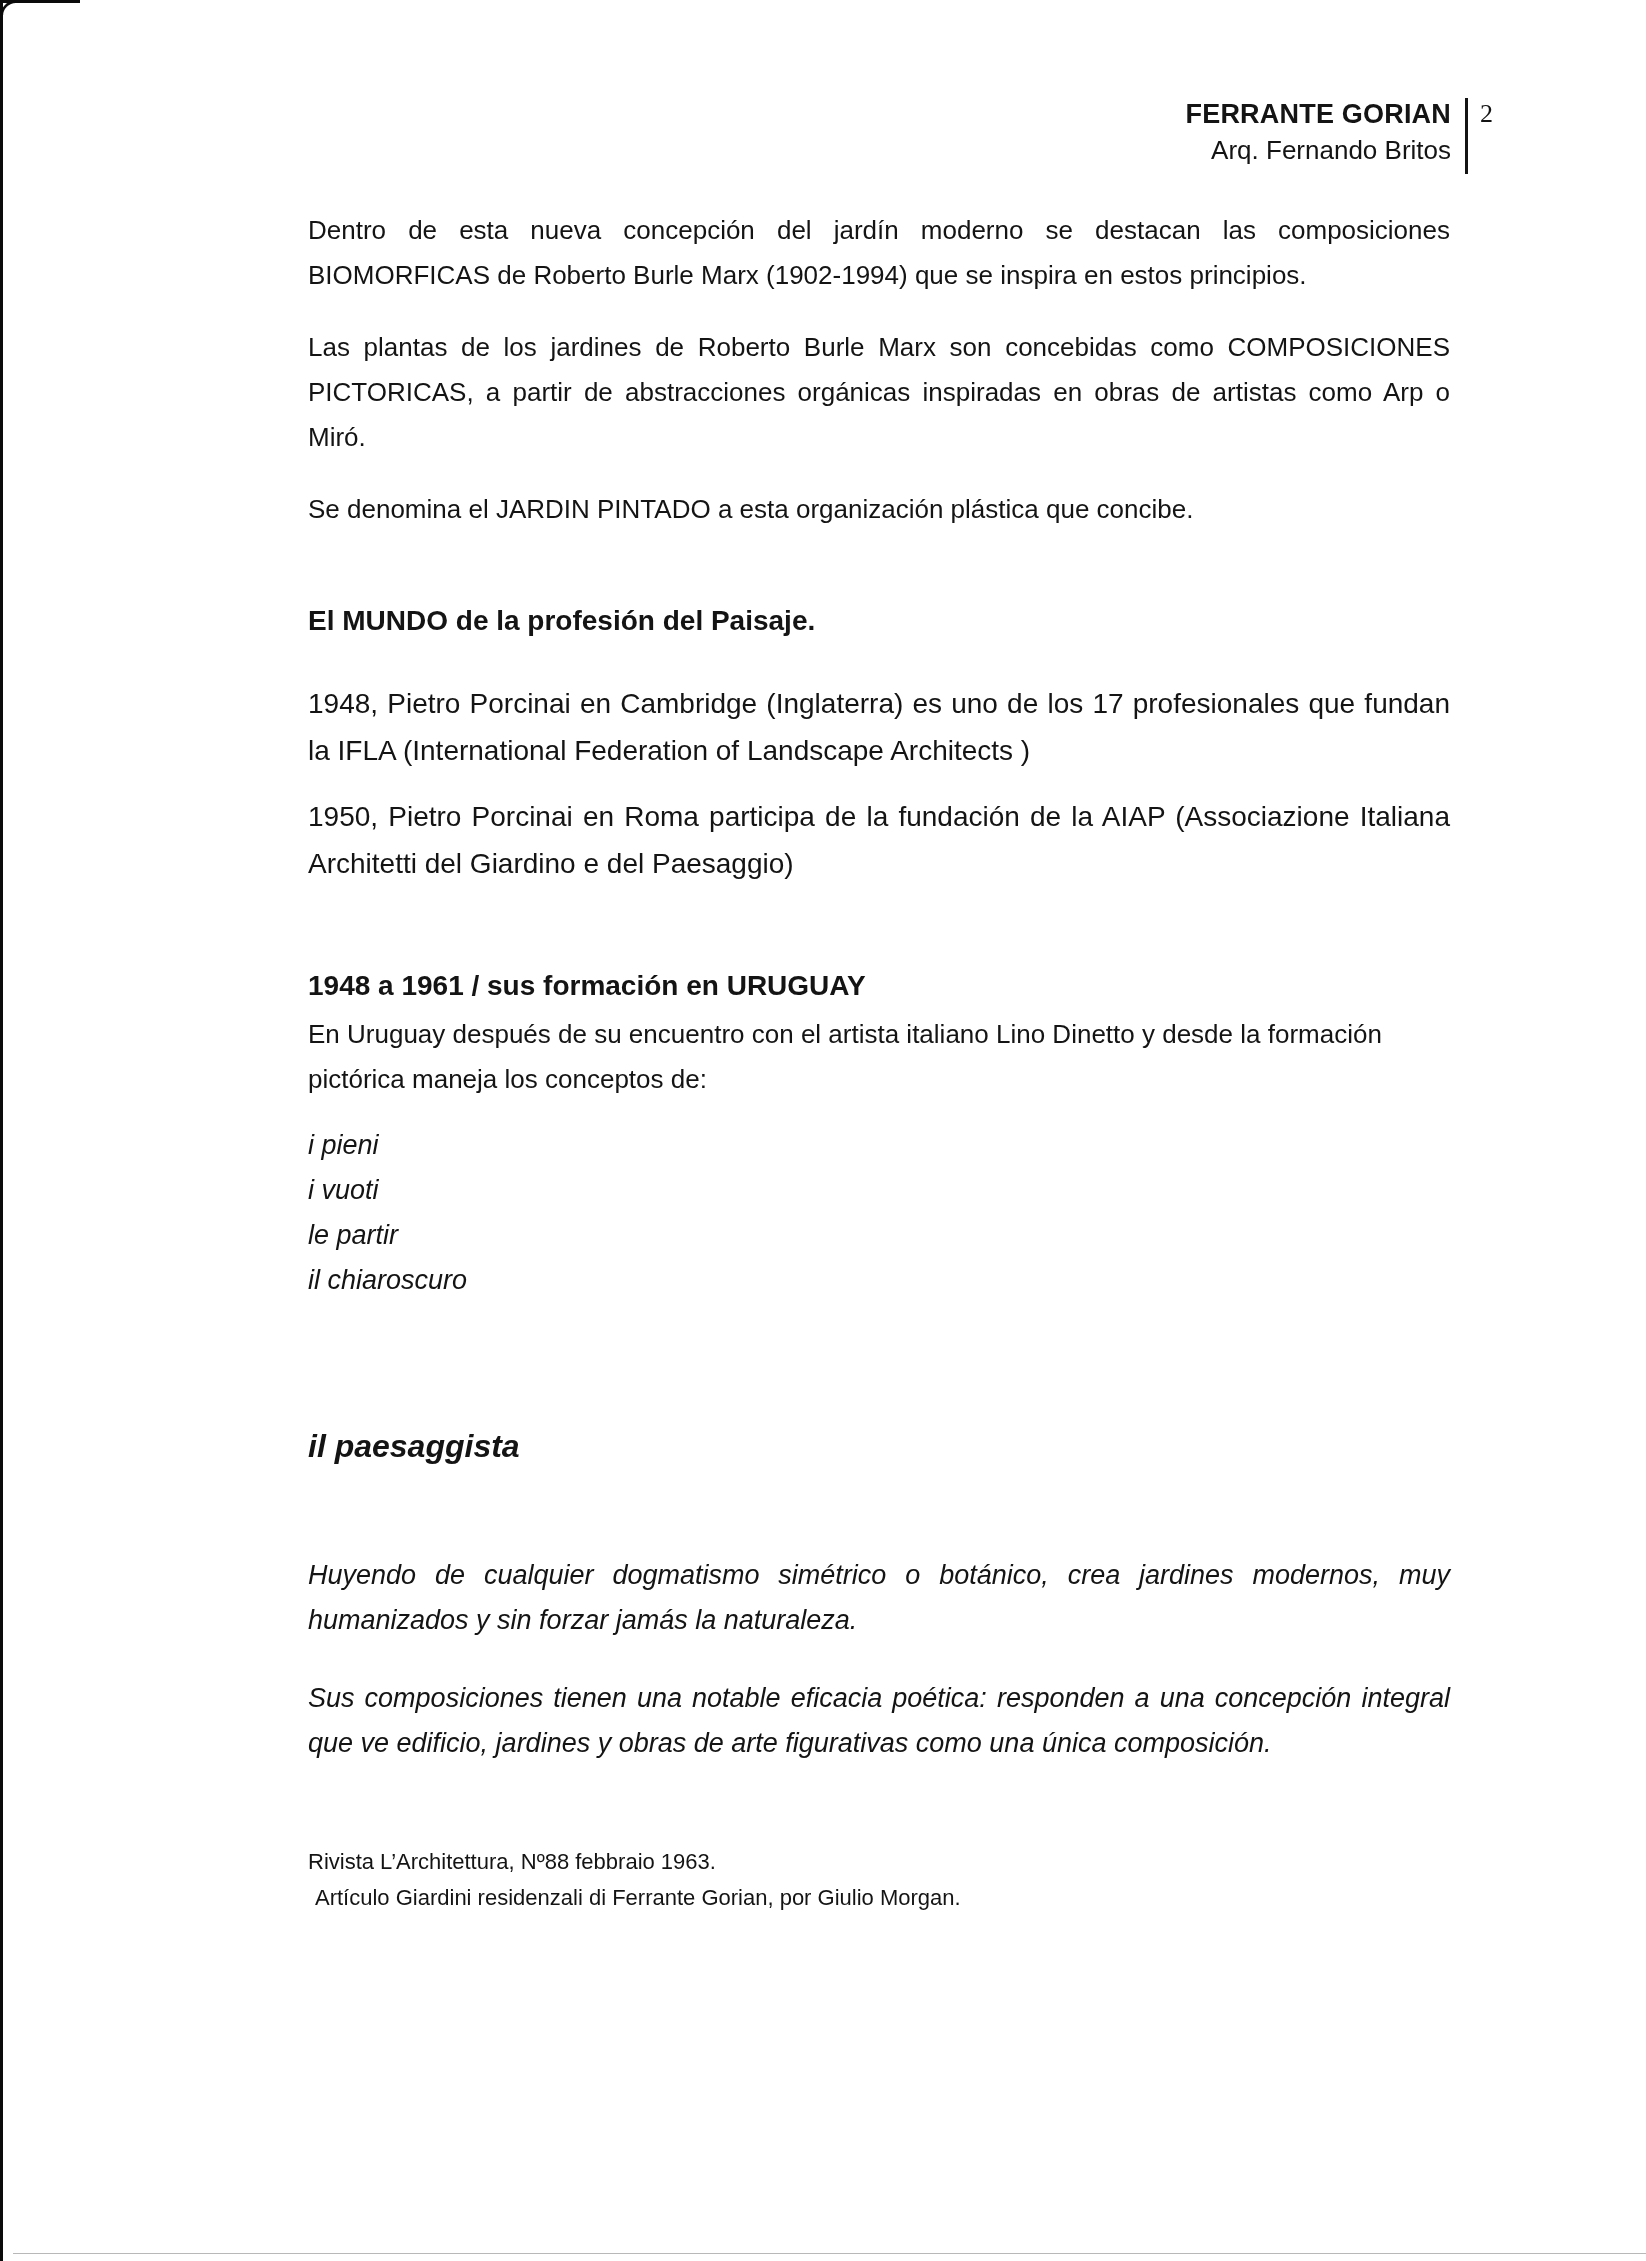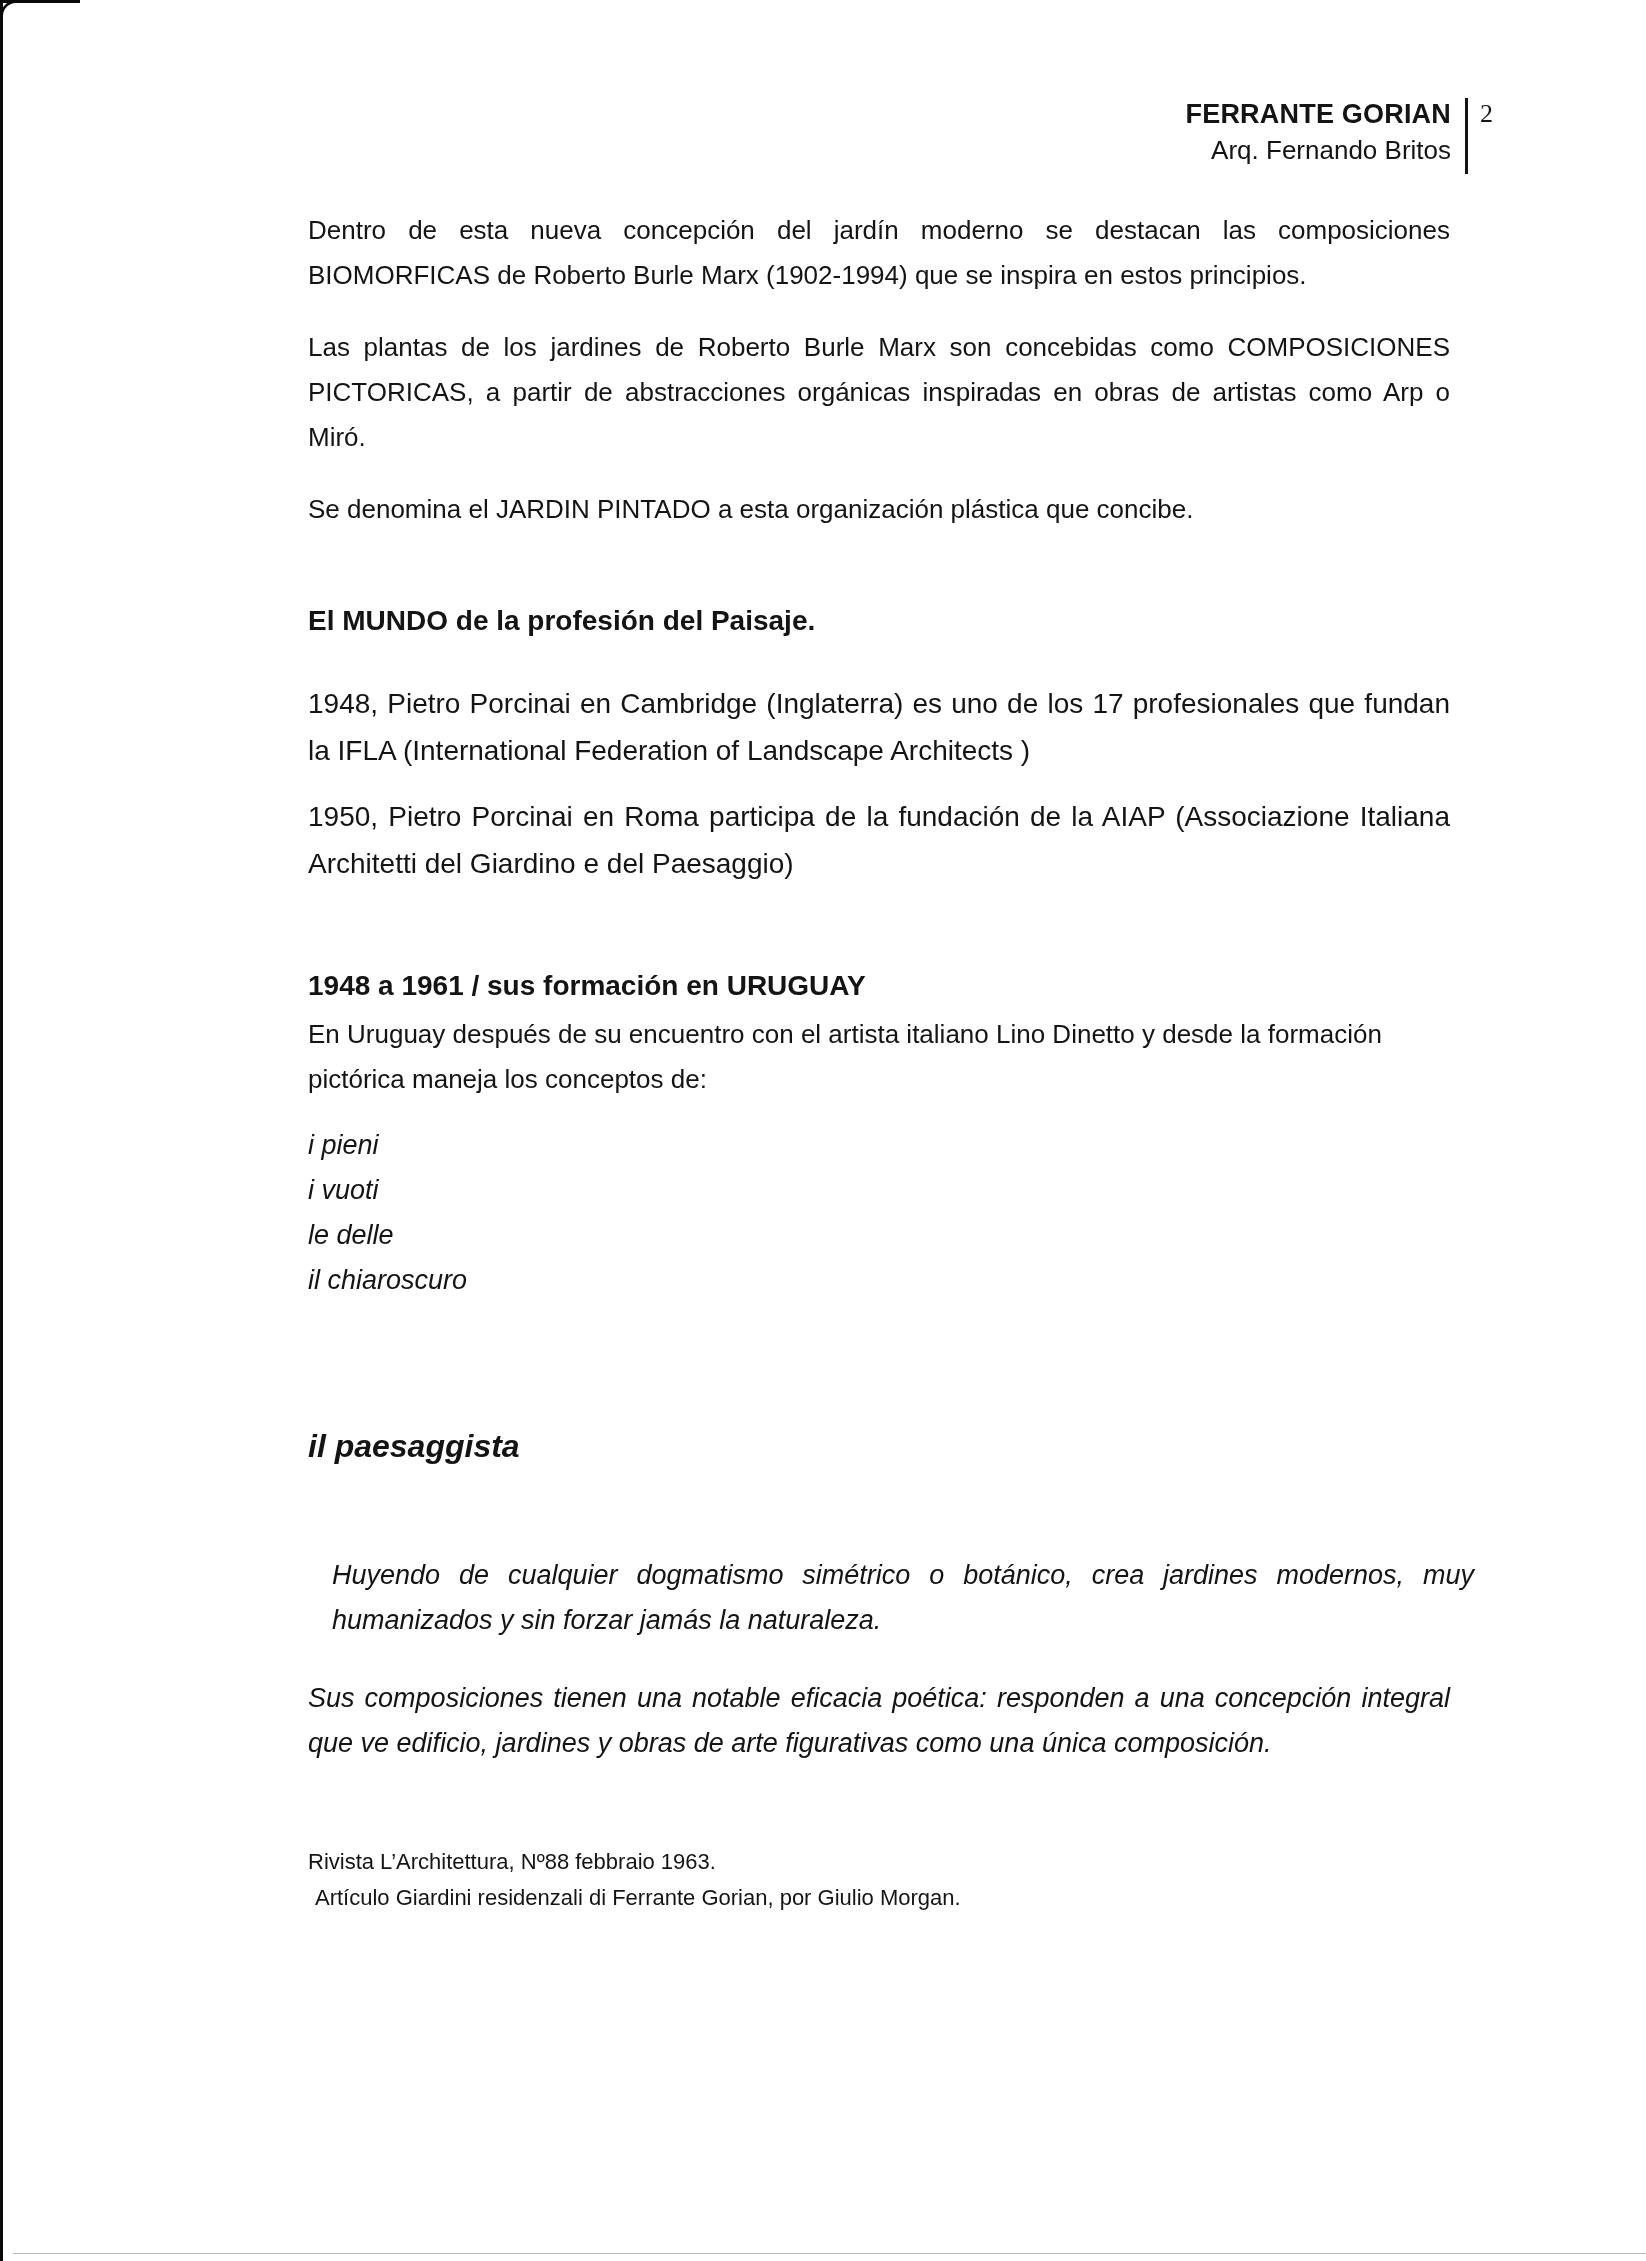--- a/index.html
+++ b/index.html
@@ -143,23 +143,23 @@
 <h2 class="blk heading" style="top:601px;">El MUNDO de la profesión del Paisaje.</h2>
 <p class="blk body-text-lg" style="top:680px;">1948, Pietro Porcinai en Cambridge (Inglaterra) es uno de los 17 profesionales que fundan la IFLA   (International Federation of Landscape Architects )</p>
 <p class="blk body-text-lg" style="top:793px;">1950, Pietro Porcinai en Roma participa de la fundación de  la AIAP (Associazione Italiana Architetti del Giardino e del Paesaggio)</p>
 
 <h2 class="blk heading" style="top:966px;">1948 a 1961 / sus formación en URUGUAY</h2>
 <p class="blk body-text" style="top:1012px; text-align:left;">En Uruguay después de su encuentro con el artista italiano Lino Dinetto y desde la formación pictórica maneja los conceptos de:</p>
 
 <ul class="blk concept-list" style="top:1123px;">
   <li>i pieni</li>
   <li>i vuoti</li>
-  <li>le delle</li>
+  <li>le partir</li>
   <li>il chiaroscuro</li>
 </ul>
 
 <h2 class="blk subheading-italic" style="top:1426px;">il paesaggista</h2>
-<p class="blk quote" style="top:1553px;margin-left:24px;">Huyendo de cualquier dogmatismo simétrico o botánico, crea jardines modernos, muy humanizados y sin forzar jamás la naturaleza.</p>
+<p class="blk quote" style="top:1553px;">Huyendo de cualquier dogmatismo simétrico o botánico, crea jardines modernos, muy humanizados y sin forzar jamás la naturaleza.</p>
 <p class="blk quote" style="top:1676px;">Sus composiciones tienen una notable eficacia poética: responden a una concepción integral que ve edificio, jardines y obras de arte figurativas como una única composición.</p>
 
 <p class="blk citation" style="top:1847px;">Rivista L’Architettura, Nº88 febbraio 1963.</p>
 <p class="blk citation" style="top:1883px;margin-left:7px;">Artículo  Giardini residenzali di Ferrante Gorian, por Giulio Morgan.</p>
 
 
 </body></html>

